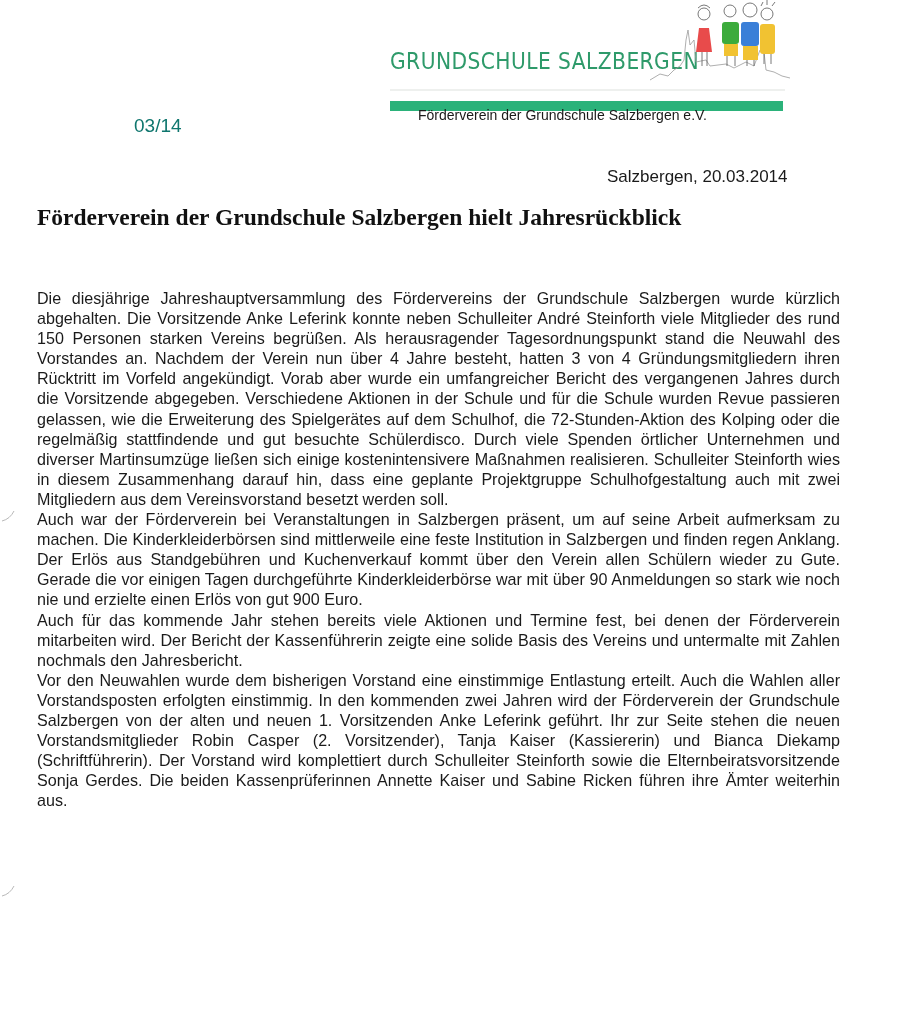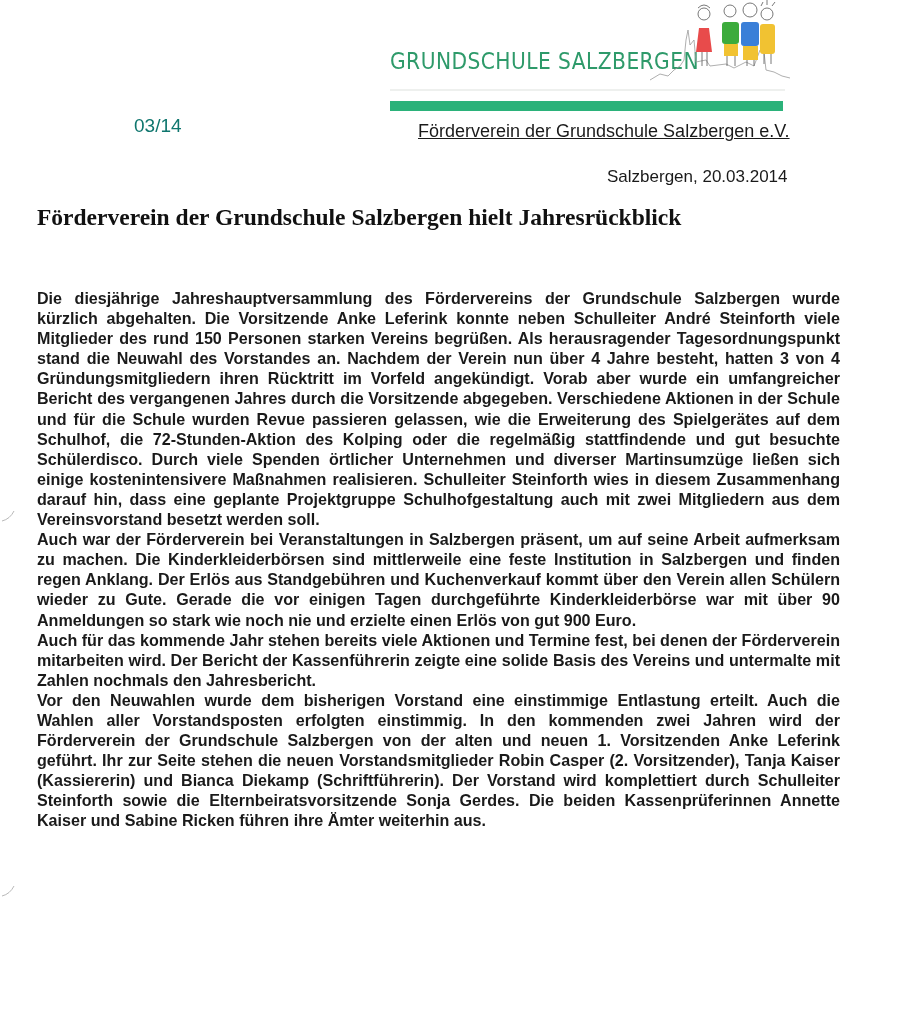--- a/index.html
+++ b/index.html
@@ -2,25 +2,25 @@
 <html><head>
   <meta charset="utf-8">
   <style>
     html, body { margin: 0; padding: 0; background: #ffffff; }
     body { width: 924px; height: 1024px; position: relative; overflow: hidden; font-family: "Liberation Sans", sans-serif; color: #1a1a1a; }
     .logo-text { position: absolute; left: 390px; top: 48px; font-family: "DejaVu Sans", sans-serif; font-size: 23px; letter-spacing: 0.5px; color: #2e9a6a; transform: scaleX(0.88); transform-origin: left center; white-space: nowrap; }
     .logo-faint-line { position: absolute; left: 390px; top: 89px; width: 395px; height: 2px; background: #eef0ee; }
     .logo-bar { position: absolute; left: 390px; top: 101px; width: 393px; height: 10px; background: #2bb27a; }
     .logo-art { position: absolute; left: 650px; top: 0px; width: 140px; height: 90px; }
     .issue-number { position: absolute; left: 134px; top: 115px; font-size: 19px; color: #0f766e; }
-    .assoc-name { position: absolute; left: 418px; top: 121px; font-size: 18px; color: #1a1a1a; white-space: nowrap; text-decoration: underline; }
+    .assoc-name { position: absolute; left: 418px; top: 107px; font-size: 14px; color: #1a1a1a; white-space: nowrap; }
     .date-line { position: absolute; left: 607px; top: 167px; font-size: 17px; color: #1a1a1a; white-space: nowrap; }
     .headline { position: absolute; left: 37px; top: 202px; width: 820px; font-size: 23.5px; font-weight: bold; line-height: 31px; color: #111; font-family: Liberation Serif, serif; }
     .article { position: absolute; left: 37px; top: 288px; width: 803px; font-size: 16.1px; line-height: 20.1px; text-align: justify; color: #1a1a1a; }
-    .article p { margin: 0; font-weight: bold; }
+    .article p { margin: 0; }
     .article p:last-child { text-align: justify; }
     .margin-mark { position: absolute; }
   </style>
 </head>
 <body>
 
 <div>
   <div class="logo-text">GRUNDSCHULE SALZBERGEN</div>
   <div class="logo-faint-line"></div>
   <div class="logo-bar"></div>

